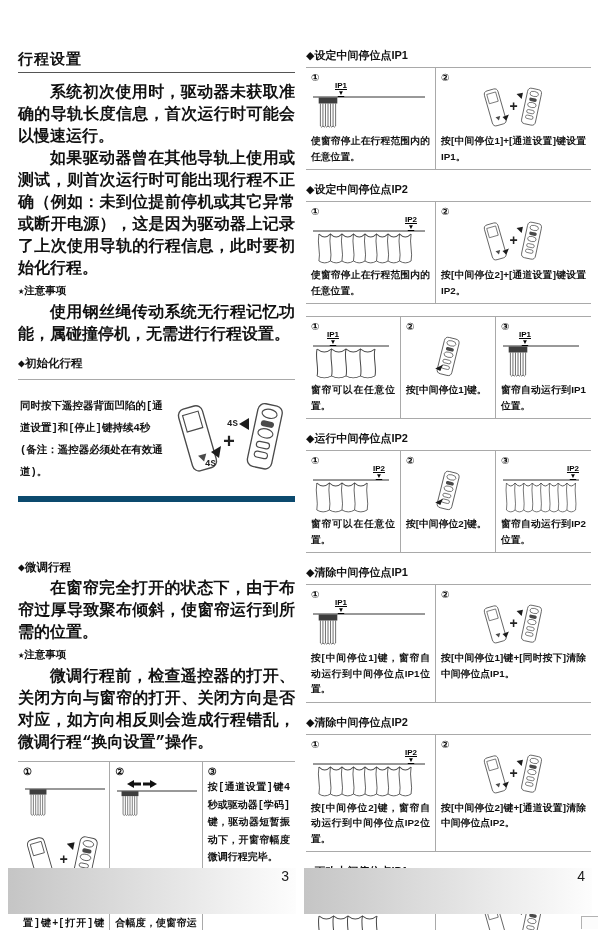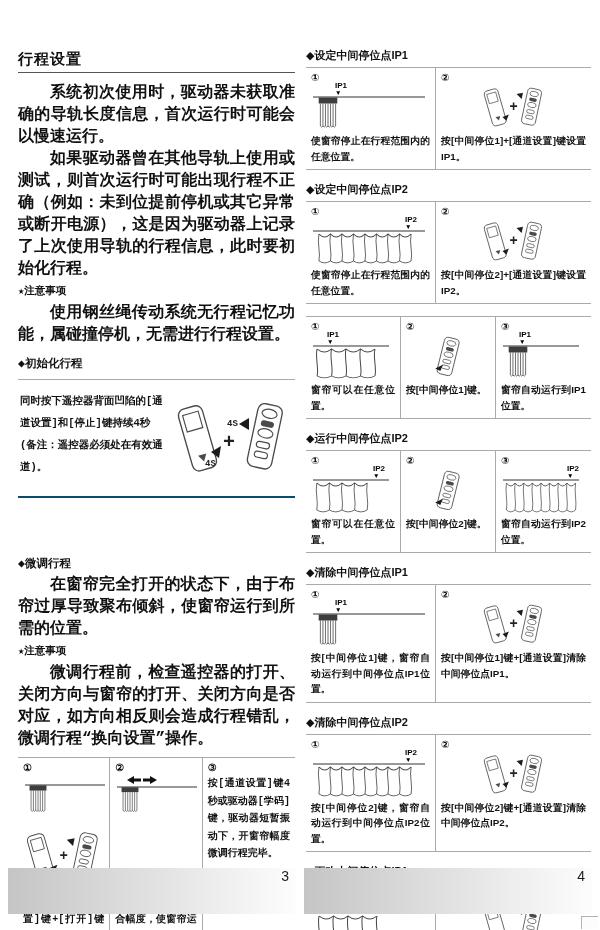--- a/index.html
+++ b/index.html
@@ -20,22 +20,22 @@
   .mt-top{margin-top:50px;}
   p{margin:0;}
   .body{font-size:16px;line-height:22px;font-weight:600;text-align:justify;}
   .ind{text-indent:2em;}
   .note-label{font-size:10.5px;font-weight:bold;line-height:22px;}
   .sub-head{font-size:11.5px;font-weight:bold;line-height:20px;margin-top:8px;}
   .ft{margin-top:56px;}
 
   
   .box-init{
-    display:flex;gap:2px;border-top:1px solid #a9a9a9;border-bottom:2px solid #0c4a6e;
-    margin-top:5px;padding:10px 2px 8px 2px;
+    display:flex;gap:2px;border-top:1px solid #a9a9a9;border-bottom:6px solid #0c4a6e;
+    margin-top:5px;padding:10px 2px 8px 2px;align-items:center;
   }
   .init-text{width:152px;font-size:10.5px;line-height:22px;font-weight:600;}
   .init-illus{position:relative;flex:1;height:98px;}
 
   
   .panel-table{display:flex;border-top:1px solid #a9a9a9;border-bottom:1px solid #a9a9a9;margin-top:7px;}
   .panel{width:33.33%;box-sizing:border-box;padding:4px 5px 8px 5px;border-right:1px solid #a9a9a9;}
   .panel:last-child{border-right:none;}
   .cell-num{font-size:10px;line-height:13px;display:block;font-weight:600;}
   .p-illus{height:118px;position:relative;}
@@ -57,21 +57,21 @@
   .c2 .cell-b{flex:1;}
   .c3 .r-cell{width:33.33%;}
   .illus{position:relative;height:46px;margin-top:1px;}
   .illus-c{display:flex;justify-content:center;}
   .r-cap{font-size:9.8px;line-height:15.5px;font-weight:600;margin-top:2px;text-align:justify;}
 
   
   .rail{stroke:#333;stroke-width:1;}
   .ip{
     position:absolute;top:-3px;transform:translateX(-50%);
-    text-align:left;font-size:8px;line-height:8px;font-weight:bold;color:#000;white-space:nowrap;
+    text-align:center;font-size:8px;line-height:8px;font-weight:bold;color:#000;white-space:nowrap;text-decoration:underline;
   }
   .ip-t{display:block;}
   .ip-g{display:block;font-size:6.5px;line-height:6px;}
   .ok-t{font-size:8px;font-weight:bold;fill:#222;}
   .or-t{font-size:10px;font-weight:bold;fill:#222;}
   .fours{font-size:9px;font-weight:bold;fill:#222;}
   .plus-svg{font-size:20px;font-weight:bold;fill:#222;}
 
   
   .footer{
@@ -385,21 +385,21 @@
           <p class="r-cap">按[中间停位1]键，窗帘自动运行到中间停位点IP1位置。</p>
         </div>
         <div class="r-cell cell-b">
           <span class="cell-num">②</span>
           <div class="illus illus-c">
             <svg width="70" height="46" viewBox="0 0 104 72">
                 <use href="#pairRemotes" width="104" height="72"></use>
               </svg>
             <span class="plus-t">+</span>
           </div>
-          <p class="r-cap">按[中间停位1]键+[通道设置]清除中间停位点IP1。</p>
+          <p class="r-cap">按[中间停位1]键+[同时按下]清除中间停位点IP1。</p>
         </div>
       </div>
     </div>
 
     <div class="r-sec">
       <p class="r-head">◆清除中间停位点IP2</p>
       <div class="r-table c2">
         <div class="r-cell cell-a">
           <span class="cell-num">①</span>
           <div class="illus">

